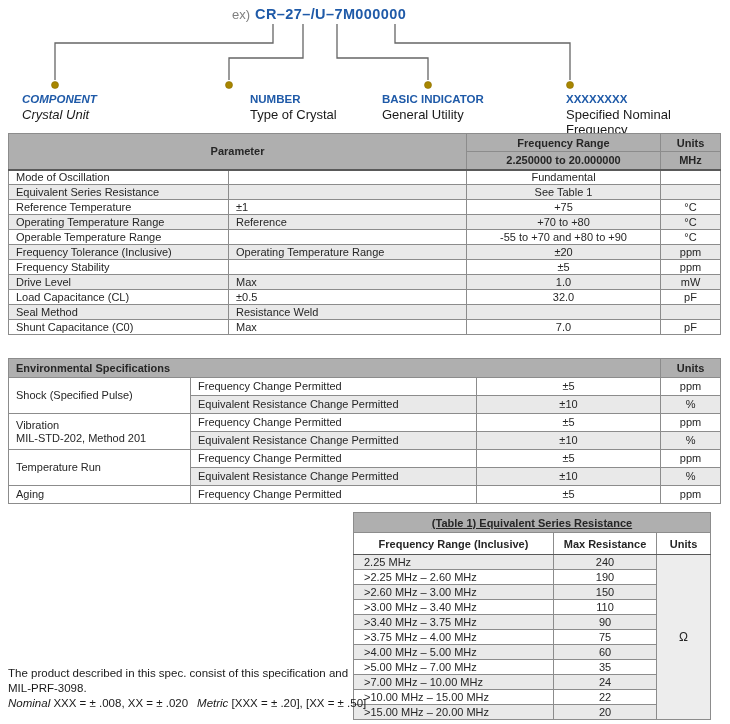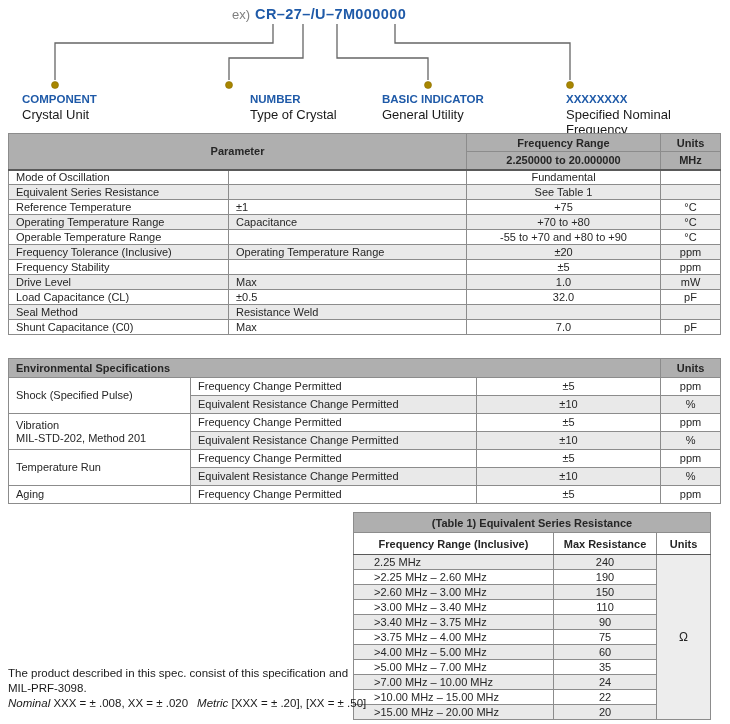--- a/index.html
+++ b/index.html
@@ -21,21 +21,21 @@
   
   .pn-line{position:absolute;left:232px;top:5px;white-space:nowrap;}
   .pn-prefix{color:var(--prefix-gray);font-size:13px;margin-right:5px;}
   .pn-value{color:var(--accent-blue);font-size:14.5px;font-weight:bold;letter-spacing:.4px;}
   .connector-svg{position:absolute;left:0;top:0;}
   .connector{stroke:var(--line-gray);stroke-width:1.3;fill:none;}
   .dot{fill:var(--dot-gold);stroke:#8a6d00;stroke-width:.6;}
   .diagram-label{position:absolute;top:92px;line-height:15px;}
   .diagram-label .lbl{color:var(--accent-blue);font-weight:bold;font-size:11.5px;}
   .diagram-label .sub{color:#1a1a1a;font-size:13px;}
-  .dl-0{left:22px;} .dl-1{left:202px;margin-left:48px;} .dl-2{left:382px;} .dl-3{left:538px;margin-left:28px;}
+  .dl-0{left:22px;font-style:italic;} .dl-1{left:202px;margin-left:48px;} .dl-2{left:382px;} .dl-3{left:538px;margin-left:28px;}
 
   
   table{border-collapse:collapse;table-layout:fixed;font-size:11px;color:var(--text-dark);}
   th,td{border:1px solid var(--border-gray);overflow:hidden;white-space:nowrap;}
   th{background:var(--header-gray);font-weight:bold;}
   .tbl{position:absolute;}
   .cell-left{text-align:left;padding:0 7px;}
   .cell-center{text-align:center;padding:0 2px;}
 
   
@@ -51,25 +51,25 @@
   #env-table table{width:712px;border:1px solid var(--border-dark);}
   #env-table thead th{height:19px;}
   #env-table thead{border-bottom:1.5px solid var(--border-dark);border-radius:9px;}
   #env-table tbody td{height:18px;line-height:13px;}
   #env-table tbody tr:nth-child(even){background:var(--stripe-gray);}
   #env-table td.group{background:#fff;vertical-align:middle;}
 
   
   #esr-table{left:353px;top:512px;}
   #esr-table table{width:357px;border:1px solid var(--border-dark);}
-  #esr-table .title-row th{height:20px;text-align:center;}
+  #esr-table .title-row th{height:20px;text-align:center;text-decoration:underline;}
   #esr-table .head-row th{height:22px;background:#fff;text-align:center;border-bottom:1.5px solid var(--border-dark);}
   #esr-table tbody td{height:15px;line-height:13px;}
   #esr-table tbody tr:nth-child(odd){background:var(--stripe-gray);}
-  #esr-table td.freq{padding-left:20px;}
+  #esr-table td.freq{padding-left:10px;}
   #esr-table td.ohm-cell{background:var(--units-cell-gray);text-align:center;vertical-align:middle;font-size:12px;}
 
   
   #footnote{position:absolute;left:8px;top:666px;width:360px;font-size:11.5px;line-height:15px;color:#1a1a1a;}
   #footnote .it{font-style:italic;}
 </style>
 </head>
 <body>
 
 <div id="page">
@@ -139,21 +139,21 @@
           <td class="cell-center"></td>
         </tr>
         <tr>
           <td class="cell-left">Reference Temperature</td>
           <td class="cell-left">±1</td>
           <td class="cell-center">+75</td>
           <td class="cell-center">°C</td>
         </tr>
         <tr>
           <td class="cell-left">Operating Temperature Range</td>
-          <td class="cell-left">Capacitance</td>
+          <td class="cell-left">Reference</td>
           <td class="cell-center">+70 to +80</td>
           <td class="cell-center">°C</td>
         </tr>
         <tr>
           <td class="cell-left">Operable Temperature Range</td>
           <td class="cell-left"></td>
           <td class="cell-center">-55 to +70 and +80 to +90</td>
           <td class="cell-center">°C</td>
         </tr>
         <tr>

